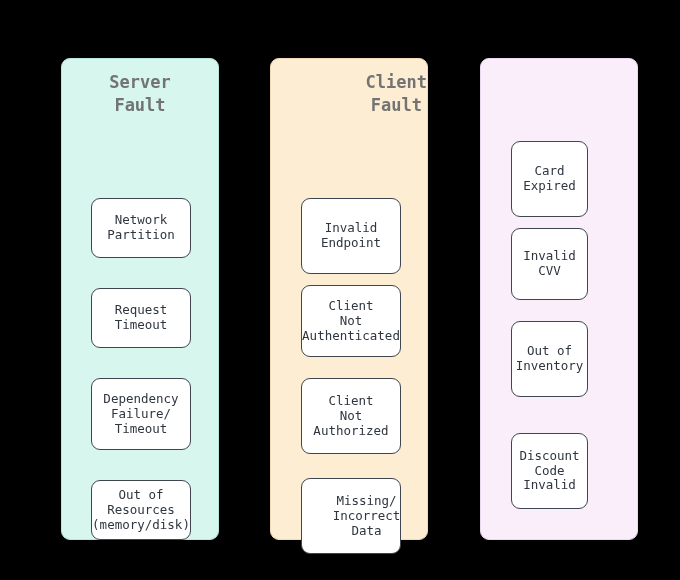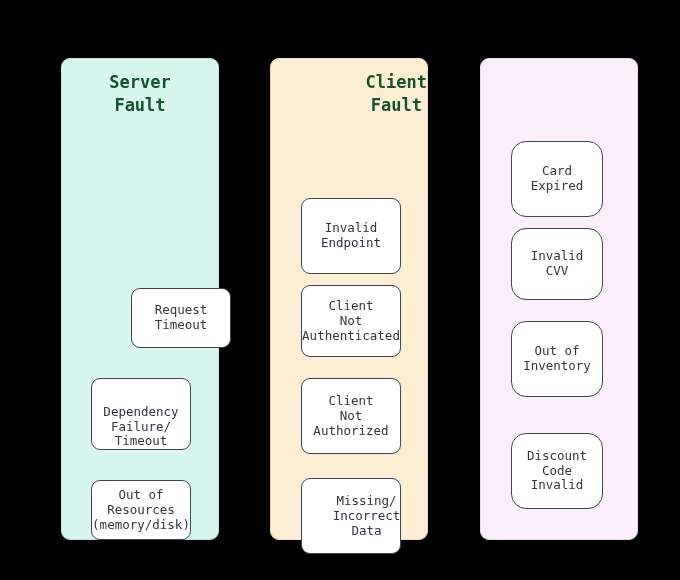--- a/index.html
+++ b/index.html
@@ -49,21 +49,21 @@
     left: 480px;
     background: #faeefb;
     border: 1.2px solid #ecd8ee;
   }
 
   .column-title {
     margin-top: 12px;
     font-size: 17px;
     font-weight: bold;
     line-height: 1.33;
-    color: #14532d;
+    color: #737373;
     text-align: center;
     letter-spacing: 0px;
     white-space: pre-line;
   }
 
   .node-stack {
     position: relative;
     width: 100%;
     flex: 1 1 auto;
   }
@@ -80,52 +80,56 @@
     text-align: center;
     color: #2f3640;
     font-size: 12.5px;
     line-height: 1.18;
     white-space: pre;
   }
 
   
   .column-server .node { left: 29px; width: 100px; }
   .column-server .node-0 { top: 82px;  height: 60px; }
-  .column-server .node-1 { top: 172px; height: 60px; margin-left: 40px; }
-  .column-server .node-2 { top: 262px; height: 72px; align-items: flex-end; }
+  .column-server .node-1 { top: 172px; height: 60px; }
+  .column-server .node-2 { top: 262px; height: 72px; }
   .column-server .node-3 { top: 364px; height: 60px; }
 
   
   .column-client .node { left: 30px; width: 100px; }
   .column-client .node-0 { top: 82px;  height: 76px; }
   .column-client .node-1 { top: 169px; height: 72px; }
   .column-client .node-2 { top: 262px; height: 76px; }
   .column-client .node-3 { top: 362px; height: 76px; padding-left: 31px; }
 
   
-  .column-processing .node { left: 30px; width: 92px; border-radius: 15px; }
+  .column-processing .node { left: 30px; width: 77px; }
   .column-processing .node-0 { top: 82px;  height: 76px; }
   .column-processing .node-1 { top: 169px; height: 72px; }
   .column-processing .node-2 { top: 262px; height: 76px; }
   .column-processing .node-3 { top: 362px; height: 76px; margin-top: 12px; }
 
   .node-label {
     display: block;
     white-space: pre;
   }
 </style>
 </head>
 <body>
 
 <div id="diagram">
 
   <div class="column column-server">
     <div class="column-title">Server
 Fault</div>
     <div class="node-stack">
+      <div class="node node-0">
+        <span class="node-label">Network
+Partition</span>
+      </div>
       <div class="node node-1">
         <span class="node-label">Request
 Timeout</span>
       </div>
       <div class="node node-2">
         <span class="node-label">Dependency
 Failure/
 Timeout</span>
       </div>
       <div class="node node-3">

